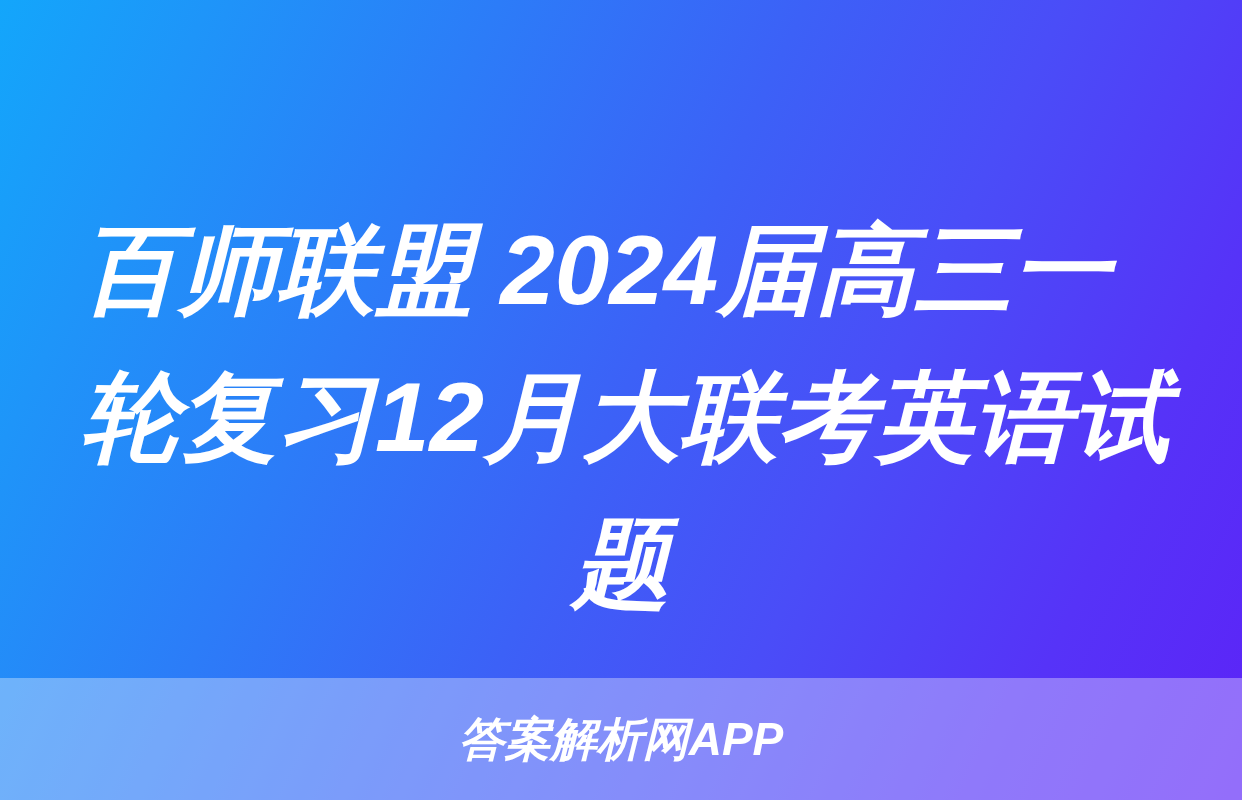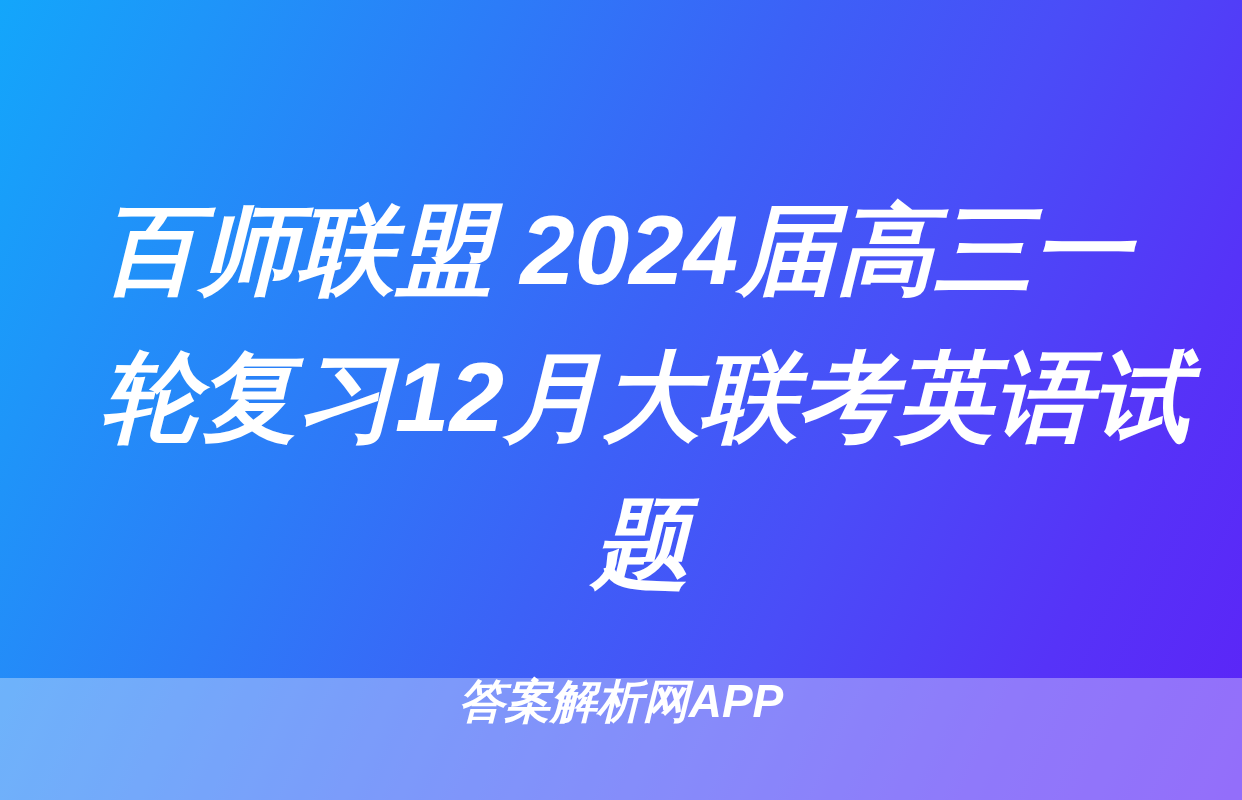--- a/index.html
+++ b/index.html
@@ -22,24 +22,23 @@
         #3C61F7 50%,
         #4A4DF8 66%,
         #5633F8 84%,
         #5C23F7 100%);
   }
 
   
   #title-block {
     position: absolute;
     left: 81px;
-    top: 177px;
+    top: 197px;
     width: 1080px;
     text-align: center;
-    margin-left: 20px;
   }
 
   .title-line {
     display: block;
     color: #ffffff;
     font-size: 98px;
     line-height: 147px;
     font-weight: 700;
     font-style: italic;
     letter-spacing: 0px;
@@ -53,20 +52,21 @@
 
   
   #watermark-band {
     position: absolute;
     left: 0;
     right: 0;
     top: 678px;
     height: 122px;
     background: rgba(255, 255, 255, 0.34);
     display: flex;
+    align-items: center;
     justify-content: center;
   }
 
   #watermark-text {
     color: #ffffff;
     font-size: 46px;
     font-weight: 700;
     font-style: italic;
     line-height: 1;
     letter-spacing: 0px;

